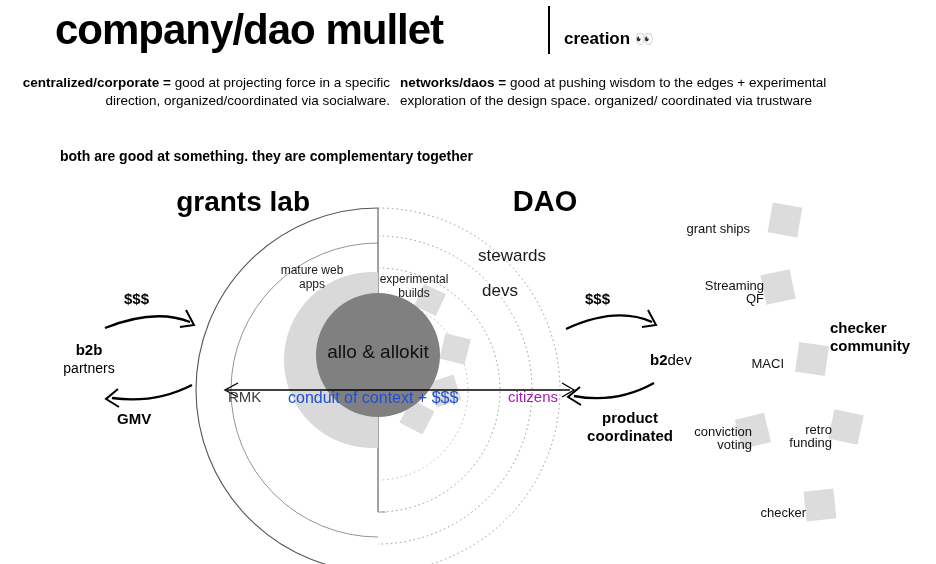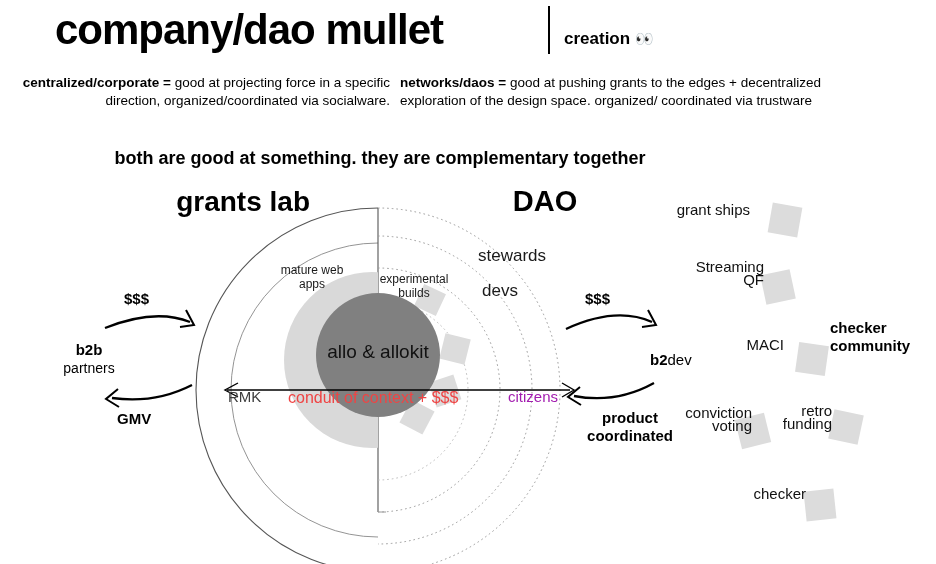--- a/index.html
+++ b/index.html
@@ -59,22 +59,22 @@
   #def-right {
     left: 400px; top: 74px;
     width: 470px;
     text-align: left;
   }
   .defblock b { font-weight: bold; }
 
   #complementary-line {
     left: 60px; top: 148px;
     width: 640px;
-    text-align: center;
-    font-size: 18px;
+    text-align: left;
+    font-size: 14px;
     font-weight: bold;
   }
 
   
   #heading-grants {
     left: 60px; top: 186px;
     width: 250px;
     text-align: right;
     font-size: 28px;
     font-weight: bold;
@@ -96,21 +96,21 @@
   }
   #label-mature { left: 272px; top: 263px; width: 80px; }
   #label-experimental { left: 371px; top: 272px; width: 86px; }
   #label-stewards { left: 478px; top: 249px; font-size: 17px; width: 90px; text-align: left;}
   #label-devs { left: 482px; top: 284px; font-size: 17px; width: 70px; text-align: left;}
   #label-citizens { left: 508px; top: 390px; font-size: 15px; width: 80px; text-align: left; color:#a21caf;}
   #label-rmk { left: 228px; top: 390px; font-size: 15px; width: 70px; text-align: left; color:#3d3d3d;}
   #label-conduit {
     left: 288px; top: 389px;
     font-size: 16px;
-    color: #ef4444;
+    color: #1d4ed8;
     white-space: nowrap;
   }
   #label-allo {
     left: 303px; top: 341px;
     width: 150px;
     text-align: center;
     font-size: 19px;
     color: #111;
   }
 
@@ -139,25 +139,26 @@
   
   #eth-community {
     left: 830px; top: 319px;
     width: 110px;
     font-size: 15px;
     font-weight: bold;
     line-height: 18px;
     text-align: left;
   }
   .sticky-label {
-    font-size: 15px;
+    font-size: 13px;
     line-height: 13px;
     color: #111;
     text-align: right;
     white-space: pre-line;
+    margin-top: 19px;
   }
   #sticky-grant-ships { left: 660px; top: 203px; width: 90px; }
   #sticky-streaming   { left: 668px; top: 260px; width: 96px; }
   #sticky-maci        { left: 714px; top: 338px; width: 70px; }
   #sticky-conviction  { left: 636px; top: 406px; width: 116px; }
   #sticky-retro       { left: 746px; top: 404px; width: 86px; }
   #sticky-checker     { left: 700px; top: 487px; width: 106px; }
 </style>
 </head>
 <body>
@@ -228,21 +229,21 @@
 <div class="abs" id="title-sub">
   <br>
   <span>creation</span>
   <span id="eyes-icon">👀</span>
 </div>
 
 <div class="abs defblock" id="def-left">
   <b>centralized/corporate =</b><span> good at projecting force in a specific direction, organized/coordinated via socialware.</span>
 </div>
 <div class="abs defblock" id="def-right">
-  <b>networks/daos =</b><span> good at pushing grants to the edges + decentralized exploration of the design space.  organized/ coordinated via trustware</span>
+  <b>networks/daos =</b><span> good at pushing wisdom to the edges + experimental exploration of the design space.  organized/ coordinated via trustware</span>
 </div>
 
 <div class="abs" id="complementary-line">both are good at something. they are complementary together</div>
 
 <div class="abs" id="heading-grants">grants lab</div>
 <div class="abs" id="heading-dao">DAO</div>
 
 <div class="abs diag-label" id="label-mature">mature web apps</div>
 <div class="abs diag-label" id="label-experimental">experimental builds</div>
 <div class="abs diag-label" id="label-stewards">stewards</div>

